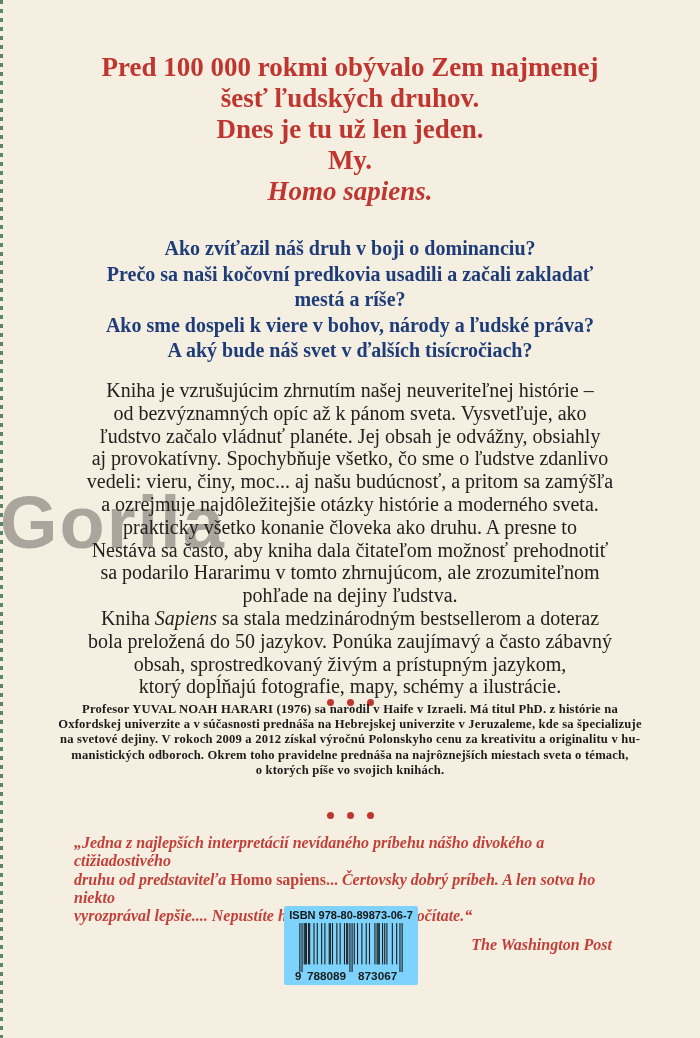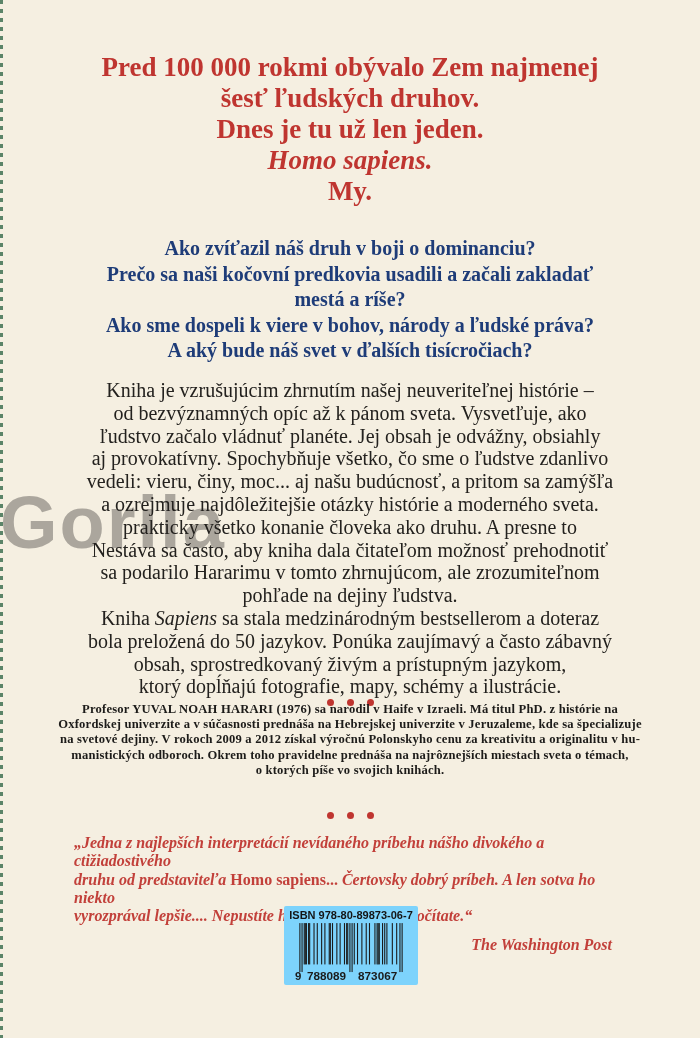--- a/index.html
+++ b/index.html
@@ -54,22 +54,22 @@
 <div class="page">
 
   <div class="edge-dashes"></div>
 
   <div class="watermark">Gorila</div>
 
   <div class="block headline">
       <div class="line">Pred 100 000 rokmi obývalo Zem najmenej</div>
       <div class="line">šesť ľudských druhov.</div>
       <div class="line">Dnes je tu už len jeden.</div>
+      <div class="line">My.</div>
       <div class="line"><span style="font-style: italic;">Homo sapiens.</span></div>
-      <div class="line">My.</div>
     </div>
 
   <div class="block questions">
       <div class="line">Ako zvíťazil náš druh v boji o dominanciu?</div>
       <div class="line">Prečo sa naši kočovní predkovia usadili a začali zakladať</div>
       <div class="line">mestá a ríše?</div>
       <div class="line">Ako sme dospeli k viere v bohov, národy a ľudské práva?</div>
       <div class="line">A aký bude náš svet v ďalších tisícročiach?</div>
     </div>
 

